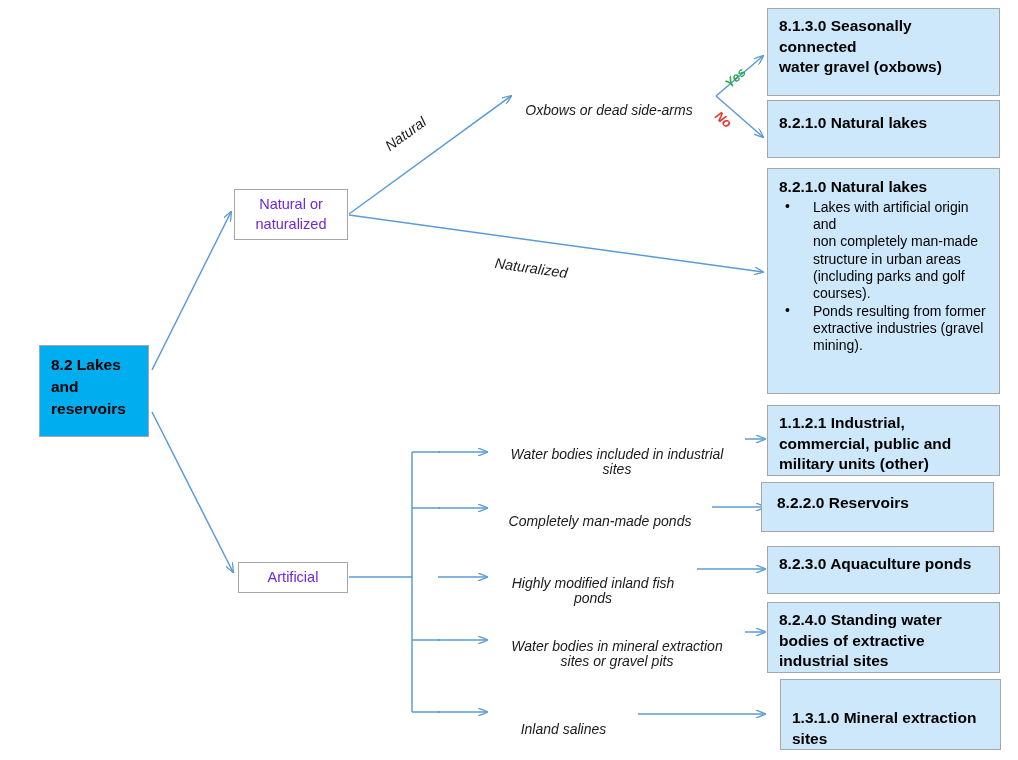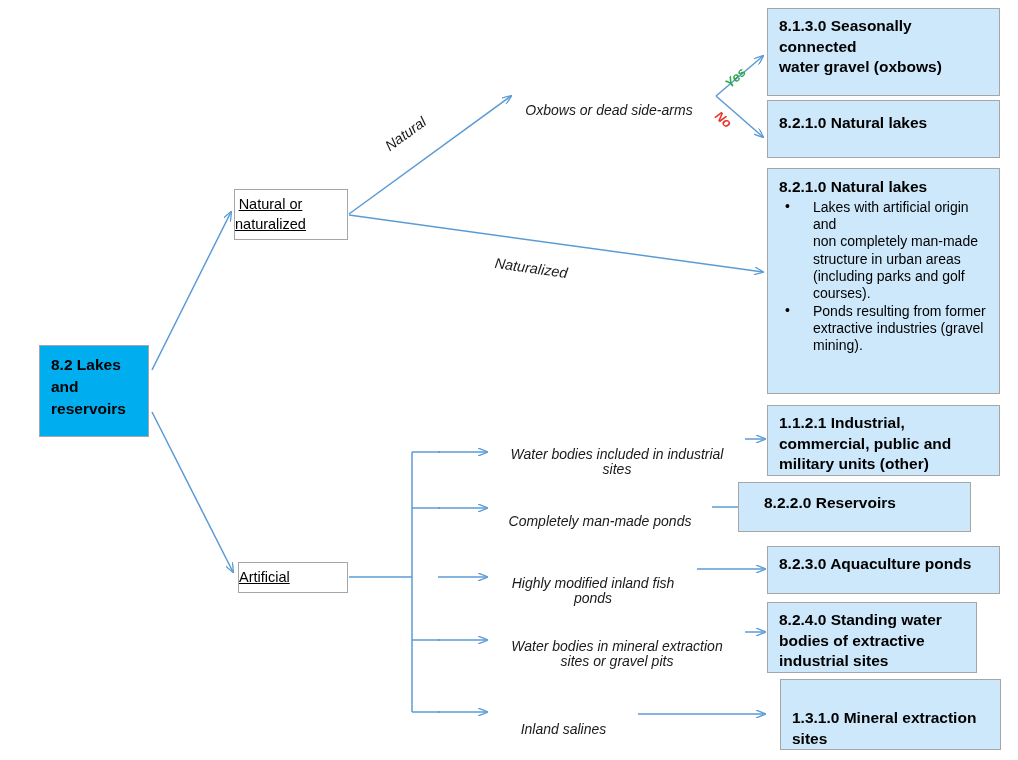--- a/index.html
+++ b/index.html
@@ -36,29 +36,28 @@
     font-weight: bold;
     font-size: 15.5px;
     line-height: 1.42;
     padding: 8px 9px 8px 11px;
     font-family: "Liberation Sans", sans-serif;
   }
   
   .plain-box {
     background: #FFFFFF;
     border: 1px solid #A6A6A6;
-    color: #000000;
+    color: #6d28d9;
     font-size: 14.5px;
     line-height: 1.35;
     text-align: center;
     display: flex;
     align-items: center;
-    justify-content: flex-start;
-    font-family: "Liberation Sans", sans-serif;
-    text-decoration: underline;
+    justify-content: center;
+    font-family: "Liberation Sans", sans-serif;
   }
   
   .out-box {
     background: #CDE8FA;
     border: 1px solid #A6A6A6;
     color: #000000;
     font-weight: bold;
     font-size: 15.5px;
     line-height: 1.33;
     padding: 7px 6px 6px 11px;
@@ -246,29 +245,29 @@
 extractive industries (gravel
 mining).</span>
       </li>
     </ul>
   </div>
 
   <div class="node out-box" style="left:767px; top:405px; width:233px; height:71px;">
     <span class="title">1.1.2.1 Industrial, commercial, public and military units (other)</span>
   </div>
 
-  <div class="node out-box" style="left:738px; top:482px; width:233px; height:50px; padding-top:10px; padding-left:25px;">
+  <div class="node out-box" style="left:761px; top:482px; width:233px; height:50px; padding-top:10px; padding-left:15px;">
     <span class="title">8.2.2.0 Reservoirs</span>
   </div>
 
   <div class="node out-box" style="left:767px; top:546px; width:233px; height:48px; ">
     <span class="title">8.2.3.0 Aquaculture ponds</span>
   </div>
 
-  <div class="node out-box" style="left:767px; top:602px; width:210px; height:71px;">
+  <div class="node out-box" style="left:767px; top:602px; width:233px; height:71px;">
     <span class="title">8.2.4.0 Standing water bodies of extractive industrial sites</span>
   </div>
 
   <div class="node out-box" style="left:767px; top:679px; width:221px; height:71px; padding-top:28px;margin-left:13px;">
     <span class="title">1.3.1.0 Mineral extraction sites</span>
   </div>
 
 </div>
 
 </body></html>

